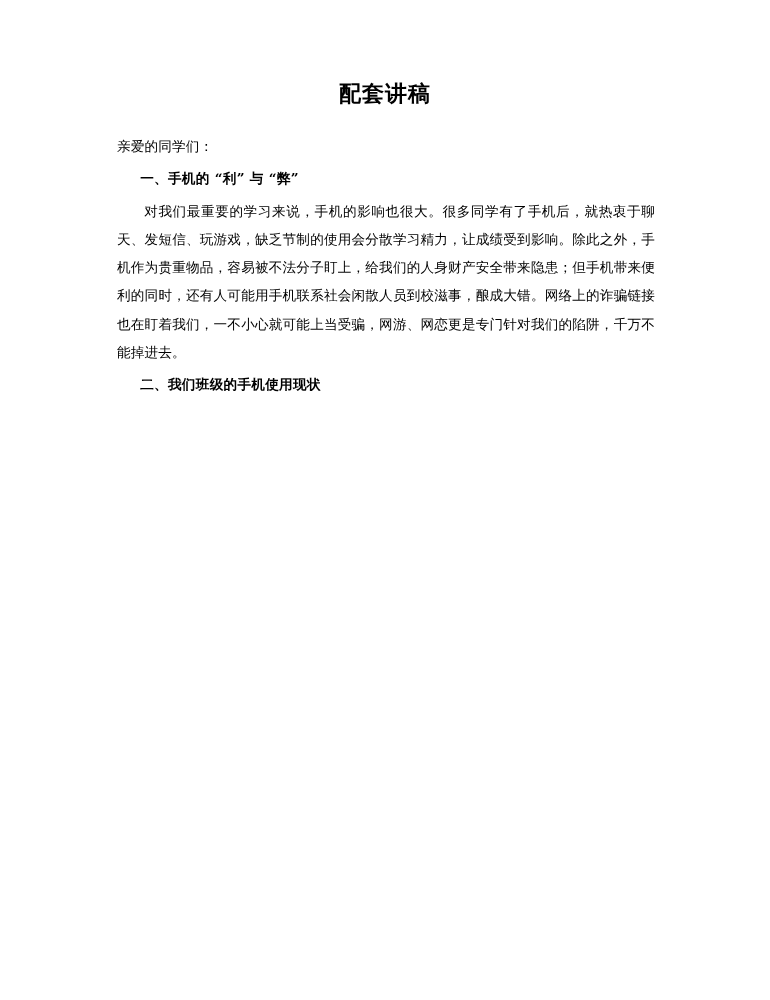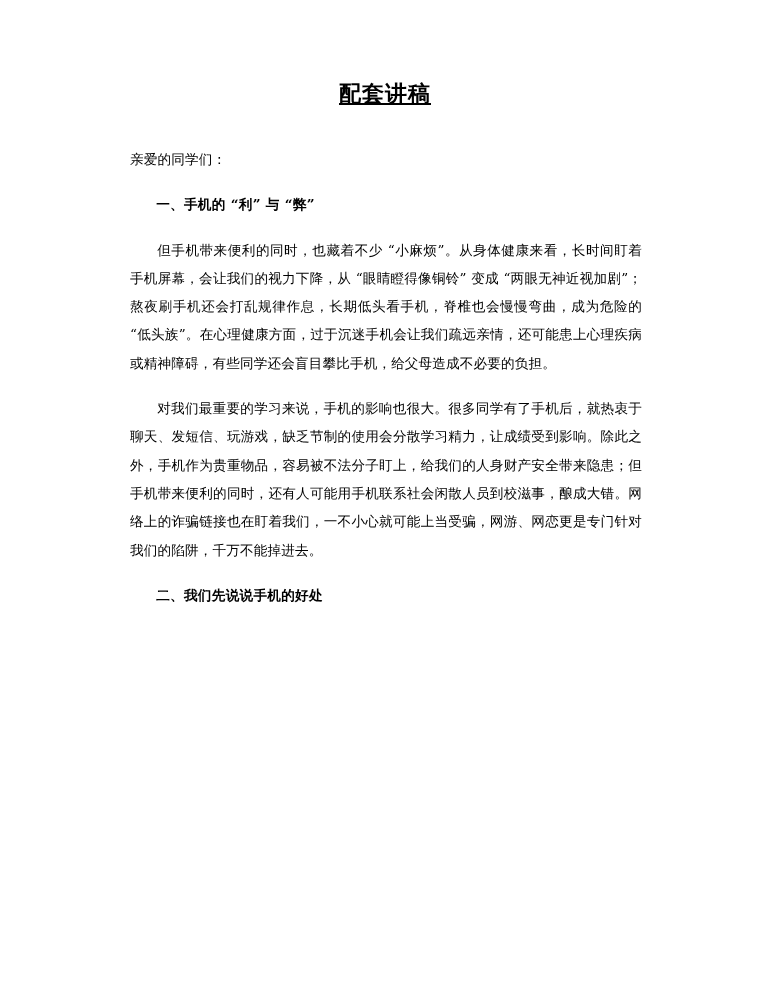--- a/index.html
+++ b/index.html
@@ -27,65 +27,63 @@
 
   .doc-title {
     margin: 0;
     padding-top: 78px;
     text-align: center;
     font-size: 22px;
     font-weight: bold;
     line-height: 30px;
     letter-spacing: 1px;
     font-family: "DejaVu Serif", "Liberation Serif", serif;
-    text-decoration: underline;
   }
 
   .content {
     position: absolute;
     left: 113px;
     top: 128px;
     width: 546px;
   }
 
   p.para {
-    margin: 17px;
+    margin: 4px;
     font-size: 13.6px;
     line-height: 28.3px;
     text-align: justify;
     text-justify: inter-ideograph;
     text-indent: 2em;
     font-family: "DejaVu Serif", "Liberation Serif", serif;
     word-break: break-all;
     letter-spacing: 0.15px;
   }
 
   p.para.noindent {
     text-indent: 0;
   }
 
   p.heading {
-    margin: 16px;
+    margin: 0;
     font-size: 13.6px;
     line-height: 28.3px;
     text-align: left;
     text-indent: 2em;
     font-weight: bold;
     font-family: "DejaVu Serif", "Liberation Serif", serif;
     letter-spacing: 0.3px;
   }
 </style>
 </head>
 <body>
 
 <div class="page">
 
   <h1 class="doc-title">配套讲稿</h1>
 
   <div class="content">
       <p class="para noindent">亲爱的同学们：</p>
       <p class="heading">一、手机的 “利” 与 “弊”</p>
-      <p class="para">但手机带来便利的同时，也藏着不少 “小麻烦”。从身体健康来看，长时间盯着手机屏幕，会让我们的视力下降，从 “眼睛瞪得像铜铃” 变成 “两眼无神近视加剧”；熬夜刷手机还会打乱规律作息，长期低头看手机，脊椎也会慢慢弯曲，成为危险的 “低头族”。在心理健康方面，过于沉迷手机会让我们疏远亲情，还可能患上心理疾病或精神障碍，有些同学还会盲目攀比手机，给父母造成不必要的负担。</p>
       <p class="para">对我们最重要的学习来说，手机的影响也很大。很多同学有了手机后，就热衷于聊天、发短信、玩游戏，缺乏节制的使用会分散学习精力，让成绩受到影响。除此之外，手机作为贵重物品，容易被不法分子盯上，给我们的人身财产安全带来隐患；但手机带来便利的同时，还有人可能用手机联系社会闲散人员到校滋事，酿成大错。网络上的诈骗链接也在盯着我们，一不小心就可能上当受骗，网游、网恋更是专门针对我们的陷阱，千万不能掉进去。</p>
-      <p class="heading">二、我们先说说手机的好处</p>
+      <p class="heading">二、我们班级的手机使用现状</p>
     </div>
 
 </div>
 
 </body></html>

